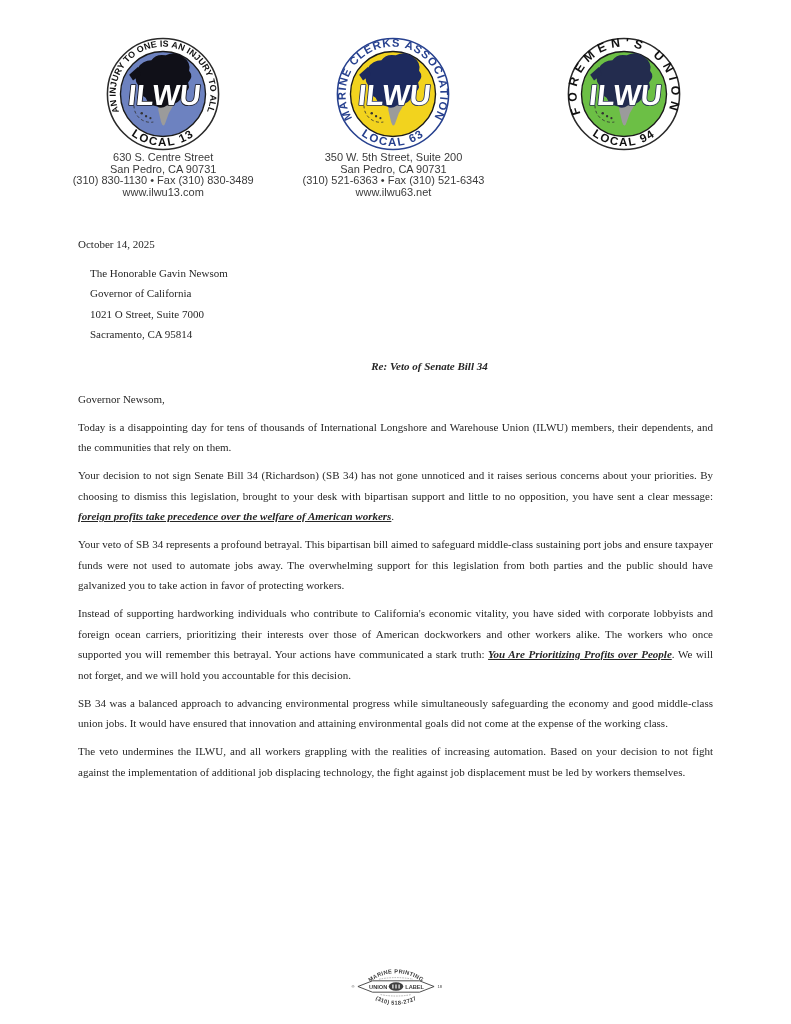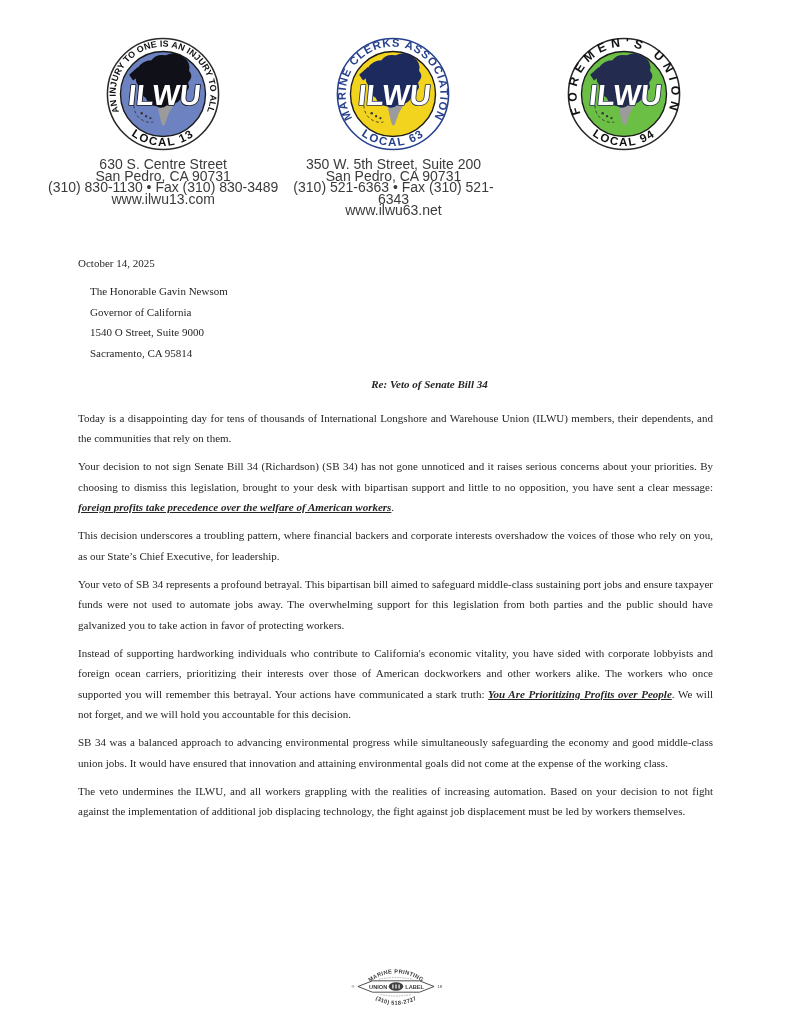--- a/index.html
+++ b/index.html
@@ -20,21 +20,21 @@
   .local-text{font-size:12px;letter-spacing:1.6px;}
   .ilwu-text{
     font-family:"Liberation Sans",sans-serif;font-weight:bold;font-size:30px;
     fill:#ffffff;stroke-width:1.7px;paint-order:stroke;stroke-linejoin:round;
     text-anchor:middle;
   }
   .hawaii-dash{fill:none;stroke:#333;stroke-width:.9;stroke-dasharray:3 2.5;}
   .hawaii-dot{fill:#333;}
   .mexico{fill:#9b9b9b;}
   .addr{
-    margin-top:7px;font-family:"Liberation Sans",sans-serif;font-size:14px;
+    font-family:"Liberation Sans",sans-serif;font-size:11px;
     line-height:11.5px;color:#3b3b3b;
   }
   
   .letter{padding:36px 78px 0 78px;font-size:11px;line-height:20.5px;text-align:justify;}
   .date{margin:0 0 8px;}
   .recipient{margin:0 12px 10px;}
   .subject{font-weight:bold;font-style:italic;margin:11px 0 13px 68px;text-align:center;}
   .salutation{margin:0 0 7px;}
   .para{margin:0 0 7.5px;}
   .emph{font-weight:bold;font-style:italic;text-decoration:underline;}
@@ -127,32 +127,32 @@
     </div>
 
   </header>
 
   <main class="letter">
     <p class="date">October 14, 2025</p>
 
     <div class="recipient">
       <div>The Honorable Gavin Newsom</div>
       <div>Governor of California</div>
-      <div>1540 O Street, Suite 9000</div>
+      <div>1021 O Street, Suite 7000</div>
       <div>Sacramento, CA 95814</div>
     </div>
 
     <p class="subject">Re: Veto of Senate Bill 34</p>
 
+    <p class="salutation">Governor Newsom,</p>
 
     <p class="para"><span>Today is a disappointing day for tens of thousands of International Longshore and Warehouse Union (ILWU) members, their dependents, and the communities that rely on them.</span></p>
 
     <p class="para"><span>Your decision to not sign Senate Bill 34 (Richardson) (SB 34) has not gone unnoticed and it raises serious concerns about your priorities. By choosing to dismiss this legislation, brought to your desk with bipartisan support and little to no opposition, you have sent a clear message: </span><span class="emph">foreign profits take precedence over the welfare of American workers</span><span>.</span></p>
 
-    <p class="para"><span>This decision underscores a troubling pattern, where financial backers and corporate interests overshadow the voices of those who rely on you, as our State’s Chief Executive, for leadership.</span></p>
 
     <p class="para"><span>Your veto of SB 34 represents a profound betrayal. This bipartisan bill aimed to safeguard middle-class sustaining port jobs and ensure taxpayer funds were not used to automate jobs away. The overwhelming support for this legislation from both parties and the public should have galvanized you to take action in favor of protecting workers.</span></p>
 
     <p class="para"><span>Instead of supporting hardworking individuals who contribute to California's economic vitality, you have sided with corporate lobbyists and foreign ocean carriers, prioritizing their interests over those of American dockworkers and other workers alike. The workers who once supported you will remember this betrayal. Your actions have communicated a stark truth: </span><span class="emph">You Are Prioritizing Profits over People</span><span>. We will not forget, and we will hold you accountable for this decision.</span></p>
 
     <p class="para"><span>SB 34 was a balanced approach to advancing environmental progress while simultaneously safeguarding the economy and good middle-class union jobs. It would have ensured that innovation and attaining environmental goals did not come at the expense of the working class.</span></p>
 
     <p class="para"><span>The veto undermines the ILWU, and all workers grappling with the realities of increasing automation. Based on your decision to not fight against the implementation of additional job displacing technology, the fight against job displacement must be led by workers themselves.</span></p>
   </main>
 

